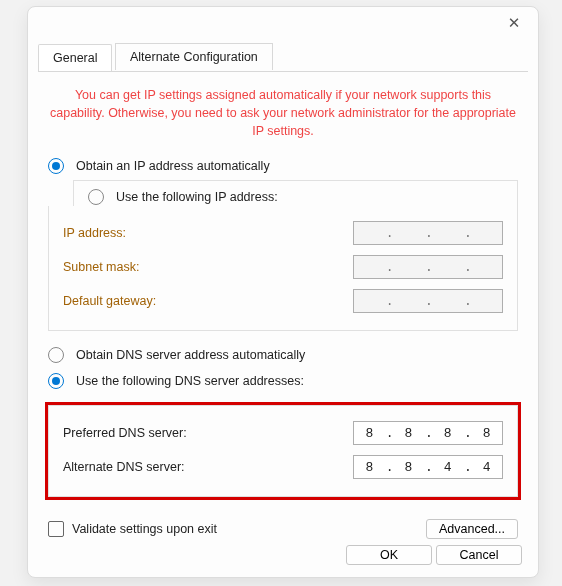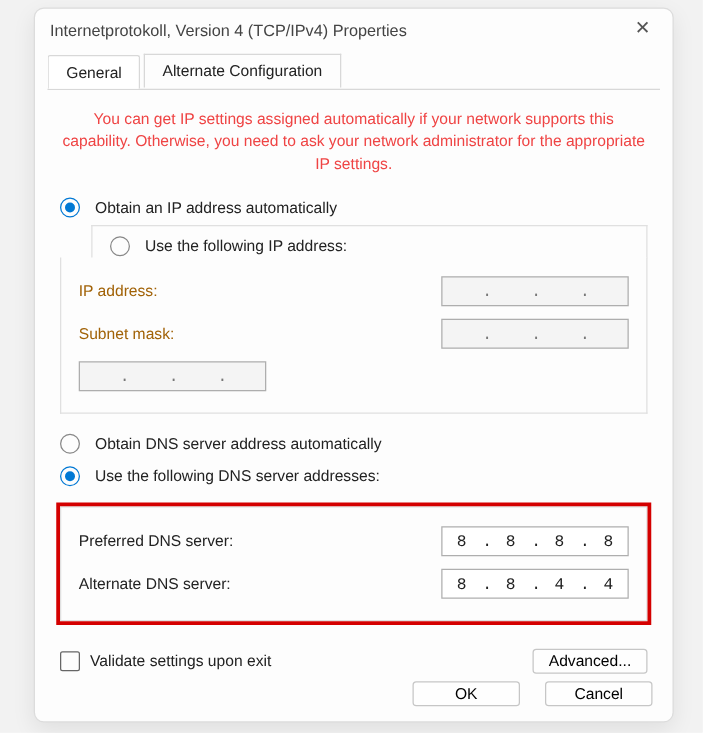--- a/index.html
+++ b/index.html
@@ -170,37 +170,36 @@
     border-radius: 3px;
     font-size: 12.5px;
     cursor: pointer;
     padding: 0 12px;
   }
   .dialog-buttons {
     position: absolute;
     right: 16px;
     bottom: 12px;
     display: flex;
-    gap: 20px;
+    gap: 4px;
   }
   .radio-lead {
     border: 1px solid #e0e0e0;
     border-bottom: none;
     padding: 8px 14px 2px 14px;
     margin-top: 6px;
     margin-left: 25px;
   }
 </style>
 </head>
 <body>
 
 <div class="window">
 
   <div class="titlebar">
-    <span>Internetprotokoll, Version 4 (TCP/IPv4) Properties</span>
     <div class="close">✕</div>
   </div>
 
   <div class="tabs">
     <div class="tab active">General</div>
     <div class="tab">Alternate Configuration</div>
   </div>
 
   <div class="pane">
 
@@ -236,20 +235,21 @@
           <span class="oct"></span>
             <span class="dot">.</span>
             <span class="oct"></span>
             <span class="dot">.</span>
             <span class="oct"></span>
             <span class="dot">.</span>
             <span class="oct"></span>
         </span>
       </div>
       <div class="field-row disabled">
+        <span class="field-label">Default gateway:</span>
         <span class="ip-box disabled">
           <span class="oct"></span>
             <span class="dot">.</span>
             <span class="oct"></span>
             <span class="dot">.</span>
             <span class="oct"></span>
             <span class="dot">.</span>
             <span class="oct"></span>
         </span>
       </div>

